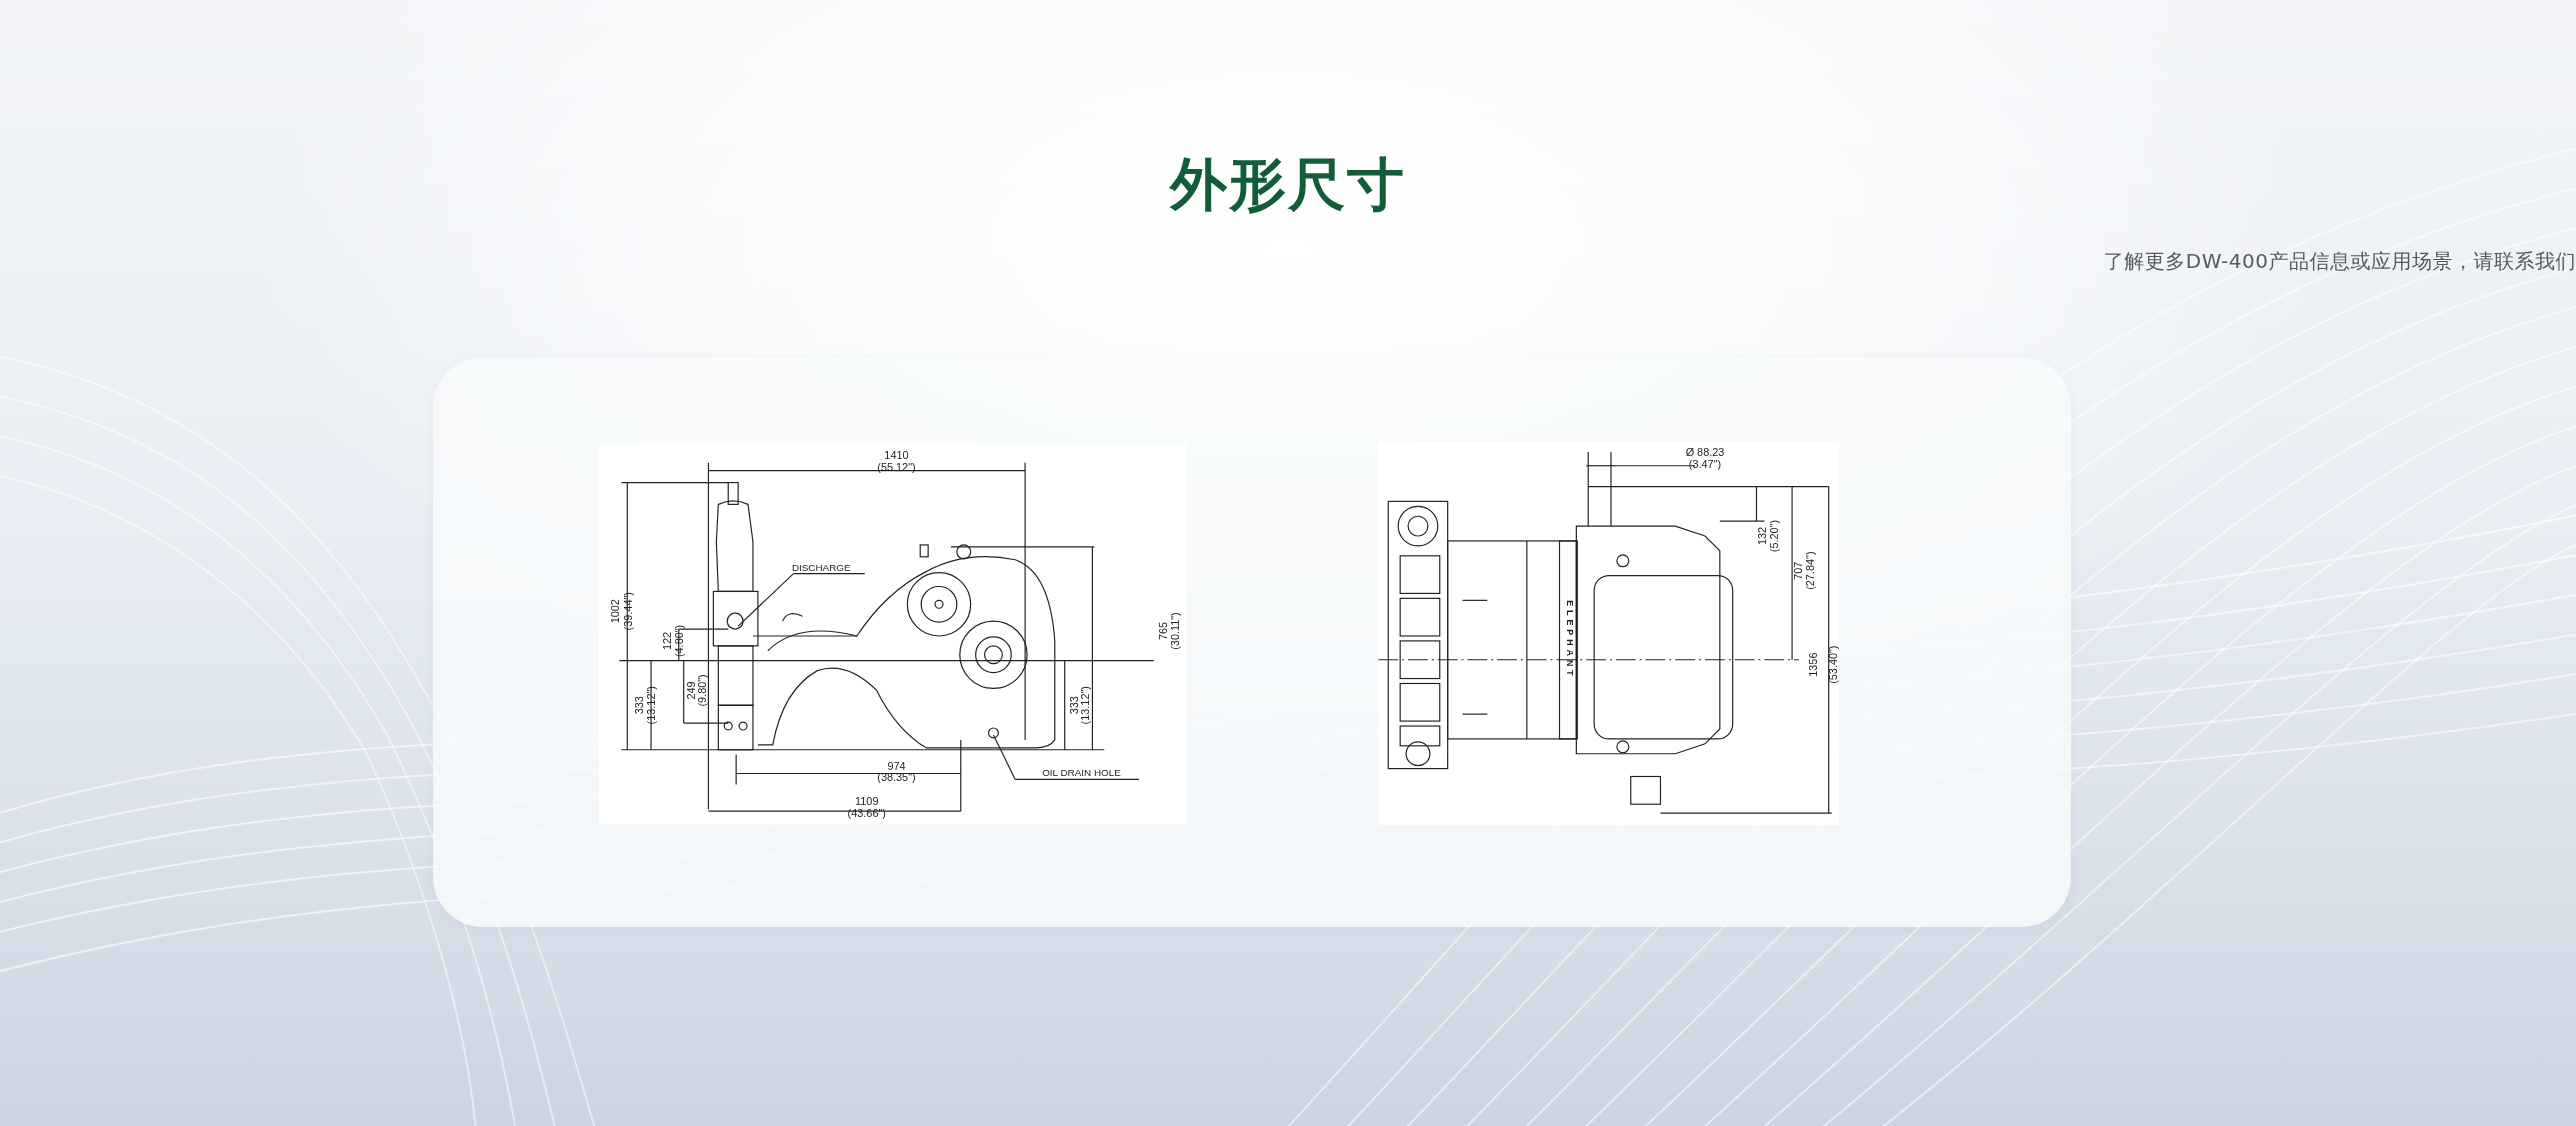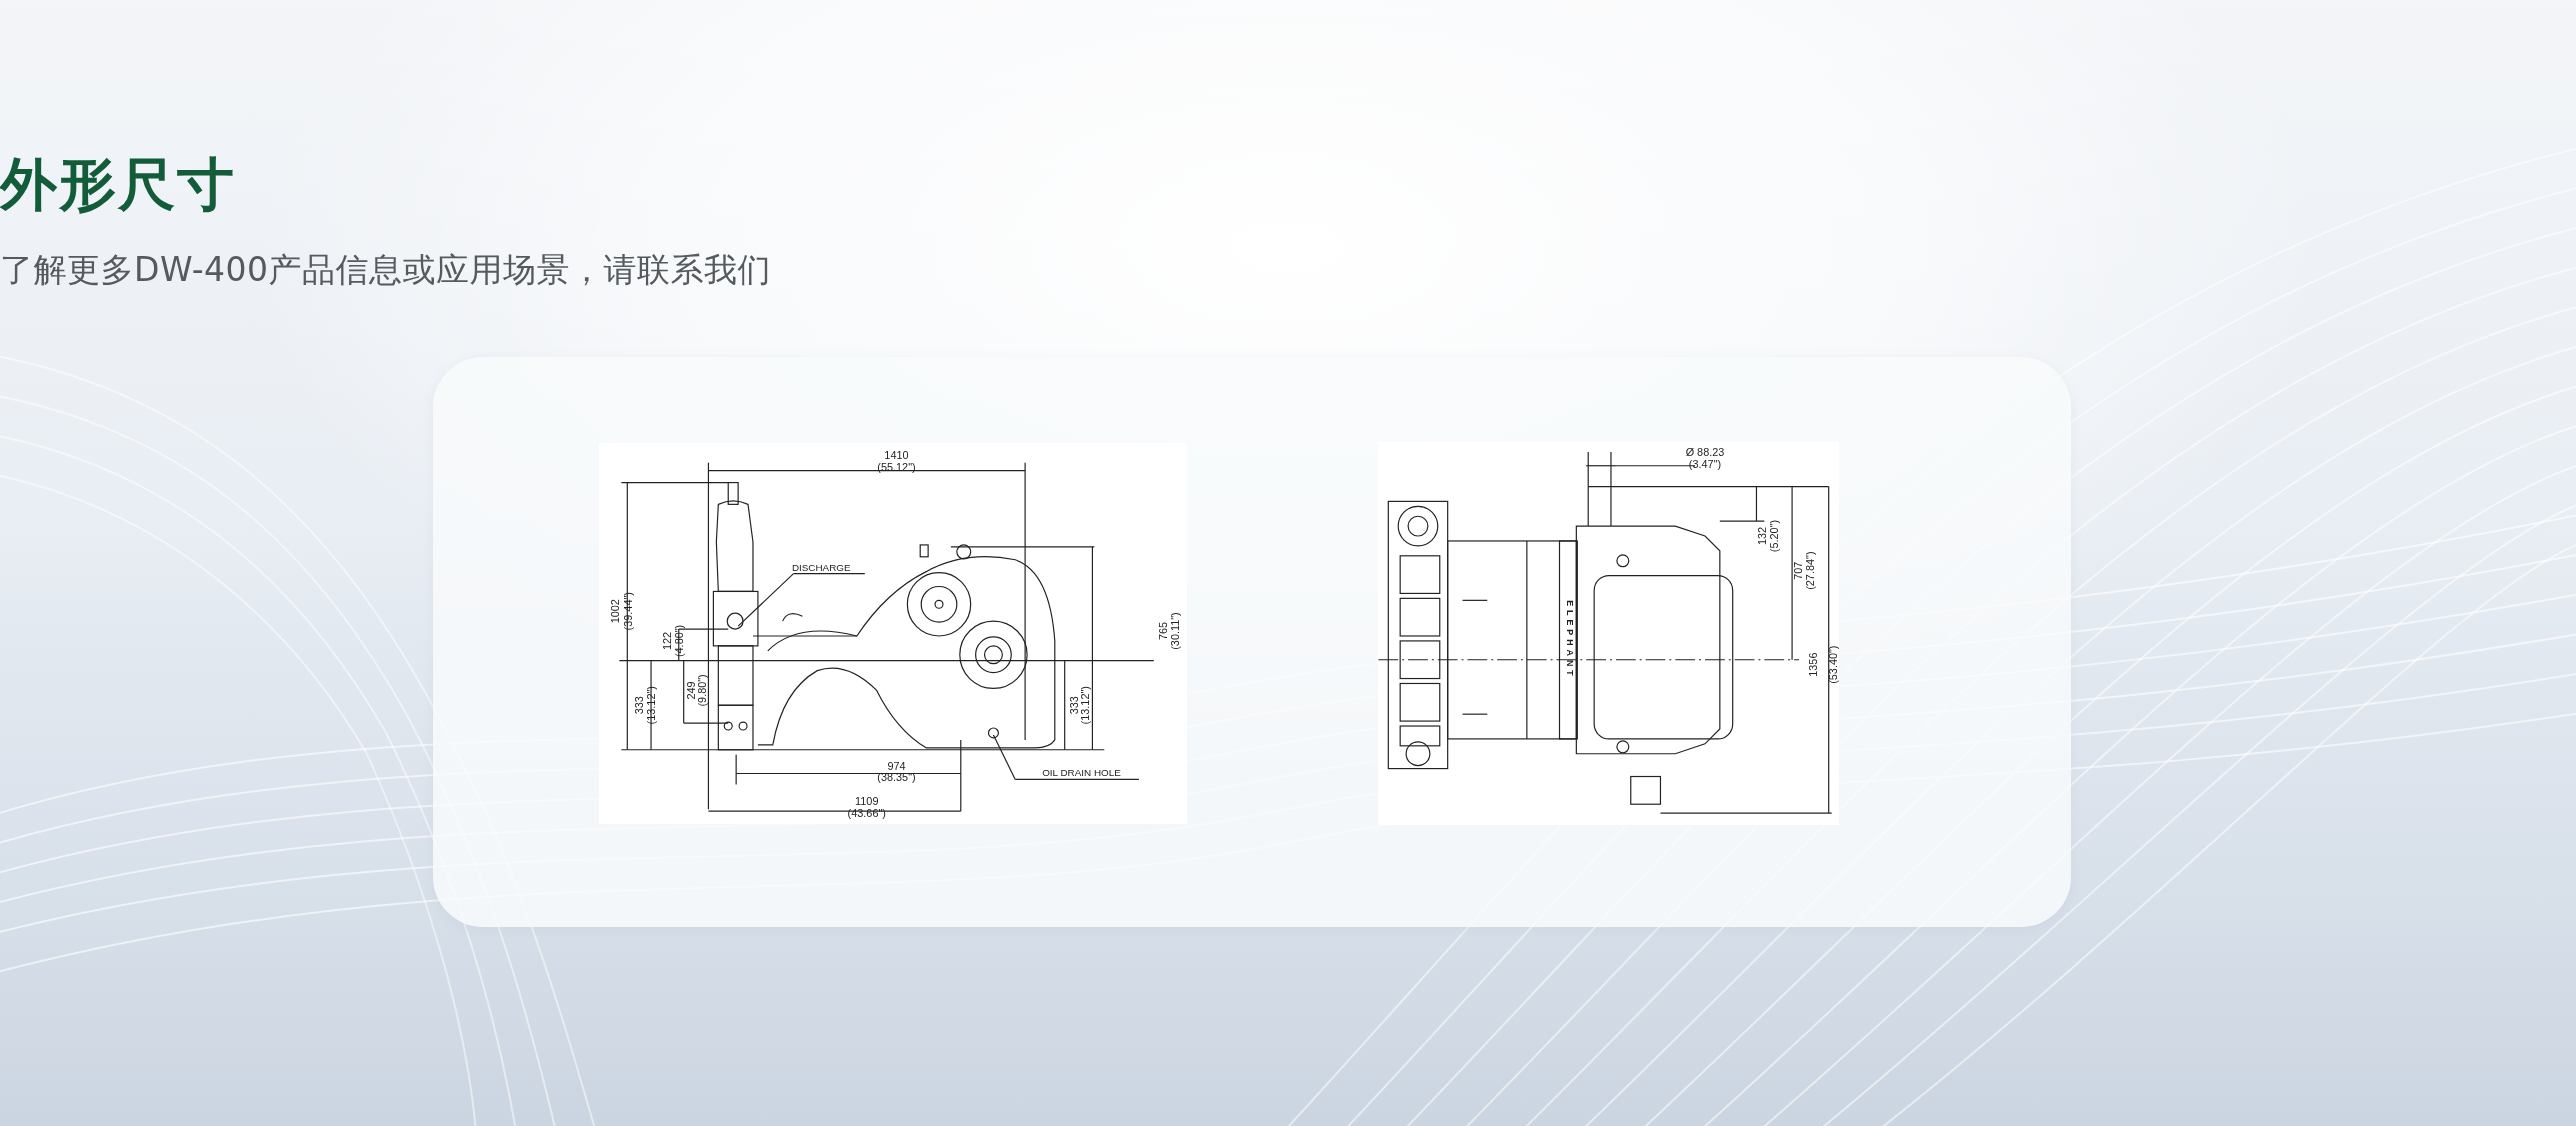--- a/index.html
+++ b/index.html
@@ -5,26 +5,26 @@
   html, body { margin:0; padding:0; }
   body {
     width:2576px; height:1127px; overflow:hidden; position:relative;
     font-family:"DejaVu Sans","Liberation Sans",sans-serif;
     background:
       radial-gradient(ellipse 1387px 694px at 1288px 248px, #ffffff 0%, rgba(255,255,255,0.6) 45%, rgba(255,255,255,0) 75%),
       linear-gradient(180deg, #f3f5f8 0%, #e9eef4 45%, #d7dfe9 80%, #cbd5e1 100%);
   }
   .bg-waves { position:absolute; left:0; top:0; width:2576px; height:1127px; pointer-events:none; }
   .title {
-    position:absolute; left:0; width:2576px; top:147px; 
+    position:absolute; left:0; width:2576px; top:147px; text-align:center;
     font-size:57px; font-weight:bold; color:#135c3a; letter-spacing:2px;
   }
   .subtitle {
-    position:absolute; left:0; width:2576px; top:248px; text-align:left;
-    font-size:33px; color:#555a5f; letter-spacing:0.5px;
+    position:absolute; left:0; width:2576px; top:248px; text-align:right;
+    font-size:20px; color:#555a5f; letter-spacing:0.5px;
   }
   .card {
     position:absolute; left:433px; top:357px; width:1638px; height:570px;
     border-radius:50px; background:rgba(248,250,252,0.86);
     box-shadow:0 2px 12px rgba(150,165,185,0.12);
   }
   .drawing {
     position:absolute; background:#ffffff;
   }
   .drawing svg { width:100%; height:100%; display:block; }

